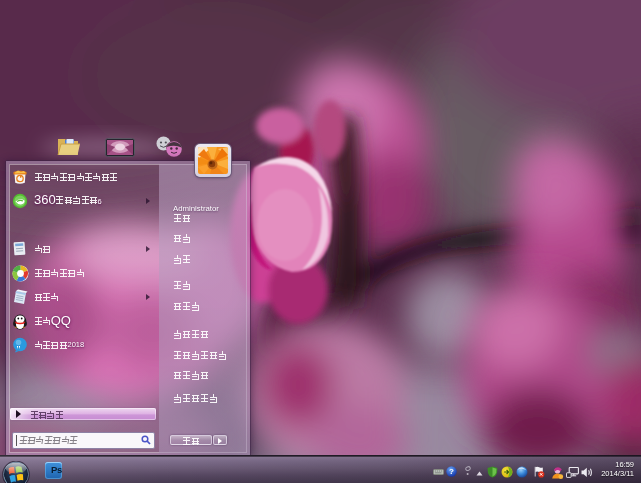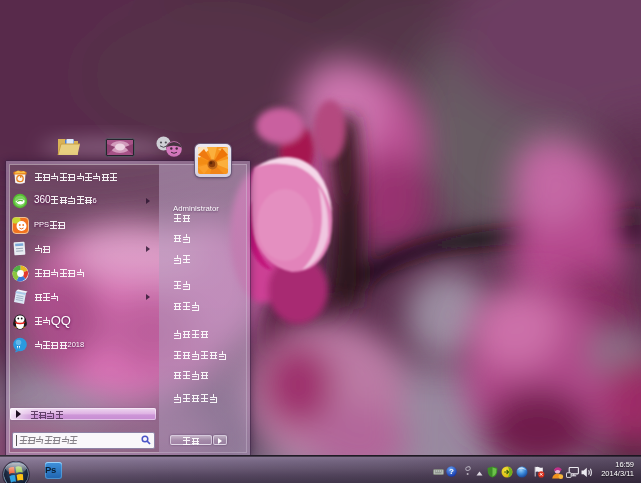--- a/index.html
+++ b/index.html
@@ -43,21 +43,21 @@
 #shut{position:absolute;left:163.5px;top:274px;width:40px;height:8px;background:linear-gradient(rgba(255,255,255,.4),rgba(255,255,255,.12) 50%,rgba(170,140,180,.25));border:1px solid rgba(245,240,250,.65);border-radius:2px;box-shadow:0 0 2px rgba(60,30,70,.6);}
 #shut2{position:absolute;left:206.5px;top:274px;width:12px;height:8px;background:linear-gradient(rgba(255,255,255,.4),rgba(255,255,255,.12) 50%,rgba(170,140,180,.25));border:1px solid rgba(245,240,250,.65);border-radius:2px;box-shadow:0 0 2px rgba(60,30,70,.6);}
 #shut .t{position:absolute;left:12px;top:0.5px;color:#fff;font-size:0;line-height:8px;}
 #shut2 .tri{position:absolute;left:4px;top:1.5px;width:0;height:0;border-left:4px solid #fff;border-top:3px solid transparent;border-bottom:3px solid transparent;}
 #avatar{position:absolute;left:189px;top:-17px;width:36px;height:33px;border-radius:5px;background:linear-gradient(rgba(245,244,250,.95),rgba(215,212,228,.95));box-shadow:0 0 0 1px rgba(105,90,120,.95),0 1px 3px rgba(40,20,50,.5);}
 #avatar svg{position:absolute;left:3px;top:3px;border-radius:2px;}
 
 #tb{position:absolute;left:0;top:455px;width:641px;height:28px;background:linear-gradient(#231d28 0%,#231d28 4%,#8b7a97 8%,#7c6c8a 22%,#6b5b76 48%,#574862 72%,#463a50 100%);}
 #tb .shade{position:absolute;left:0;top:0;width:641px;height:28px;background:linear-gradient(90deg,rgba(255,255,255,.07),rgba(0,0,0,0) 28%,rgba(0,0,0,.10) 60%,rgba(18,8,20,.32) 90%,rgba(18,8,20,.38));}
 #orb{position:absolute;left:2px;top:461px;}
-#psic{position:absolute;left:45px;top:462px;width:17px;height:17px;border-radius:3px;background:linear-gradient(#3f92dc,#1e63ae);box-shadow:inset 0 1px 0 rgba(170,220,255,.8),inset 0 0 0 1px rgba(120,190,240,.5);color:#081e33;font-size:9.5px;font-weight:bold;text-align:left;line-height:16px;letter-spacing:-0.3px;}
+#psic{position:absolute;left:45px;top:462px;width:17px;height:17px;border-radius:3px;background:linear-gradient(#3f92dc,#1e63ae);box-shadow:inset 0 1px 0 rgba(170,220,255,.8),inset 0 0 0 1px rgba(120,190,240,.5);color:#081e33;font-size:9.5px;font-weight:bold;text-align:right;line-height:16px;letter-spacing:-0.3px;}
 #tray{position:absolute;left:428px;top:455px;width:213px;height:28px;}
 #clock{position:absolute;right:7px;top:4.5px;color:#fff;font-size:7.5px;text-align:right;line-height:9.5px;text-shadow:0 1px 1px rgba(0,0,0,.6);}
 </style></head>
 <body>
 <div id="scene">
 <svg id="wall" width="641" height="483" viewBox="0 0 641 483">
 <defs>
 <filter id="b28" x="-60%" y="-60%" width="220%" height="220%">
           <feGaussianBlur stdDeviation="22"></feGaussianBlur>
         </filter>
@@ -199,34 +199,22 @@
         </svg>
  <div class="txt"><b class="z"></b><b class="z v2"></b><b class="z v3"></b><b class="z"></b><b class="z v2"></b><b class="z v3"></b><b class="z"></b><b class="z v3"></b><b class="z v2"></b><b class="z"></b></div>
 </div>
 <div class="lrow" style="top:32px">
  <svg width="16" height="16" viewBox="0 0 16 16">
           <circle cx="8" cy="8" r="7.2" fill="#55bb31"></circle>
           <circle cx="8" cy="8" r="5.6" fill="#7bd25c"></circle>
           <path d="M3.5 8.5 Q8 4.5 12.5 7.5 Q13 9 11.5 10.5 Q7 13 3.5 8.5 Z" fill="#fff"></path>
           <path d="M5 8.5 Q8 6.5 11 8" stroke="#5abb35" stroke-width="1.2" fill="none"></path>
         </svg>
- <div class="txt" style="top:2.5px"><span style="font-size:10px">360</span><b class="z"></b><b class="z v2"></b><b class="z v3"></b><b class="z"></b><b class="z v2"></b><span style="font-size:7.5px">6</span></div>
+ <div class="txt" style="top:2.5px"><span style="font-size:13px">360</span><b class="z"></b><b class="z v2"></b><b class="z v3"></b><b class="z"></b><b class="z v2"></b><span style="font-size:7.5px">6</span></div>
  <div class="arr"></div>
-</div>
-<div class="lrow" style="top:56px">
- <svg width="17" height="17" viewBox="0 0 17 17">
-          <rect x="0.5" y="0.5" width="16" height="16" rx="3.5" fill="#f2731f"></rect>
-          <rect x="0.5" y="0.5" width="16" height="16" rx="3.5" fill="none" stroke="#ffd9a8" stroke-width="0.8"></rect>
-          <rect x="0.5" y="0.5" width="8" height="6" rx="2" fill="#c8d832"></rect>
-          <circle cx="9.5" cy="9" r="5" fill="#fff"></circle>
-          <circle cx="7.8" cy="8" r="0.9" fill="#f2731f"></circle>
-          <circle cx="11.2" cy="8" r="0.9" fill="#f2731f"></circle>
-          <path d="M7.5 11 Q9.5 12.8 11.5 11" stroke="#f2731f" fill="none" stroke-width="1"></path>
-        </svg>
- <div class="txt"><span style="font-size:7.5px">PPS</span><b class="z"></b><b class="z v2"></b></div>
 </div>
 <div class="lrow" style="top:80px">
  <svg width="16" height="16" viewBox="0 0 16 16">
           <rect x="2" y="1" width="11" height="13" rx="1" fill="#e8ecf2" transform="rotate(-4 8 8)"></rect>
           <rect x="3.5" y="2.5" width="8" height="2.5" fill="#7aa8d8" transform="rotate(-4 8 8)"></rect>
           <rect x="4" y="7" width="7" height="1" fill="#9aa8b8" transform="rotate(-4 8 8)"></rect>
           <rect x="4" y="9.5" width="7" height="1" fill="#9aa8b8" transform="rotate(-4 8 8)"></rect>
         </svg>
  <div class="txt"><b class="z v3"></b><b class="z v2"></b></div>
  <div class="arr"></div>

